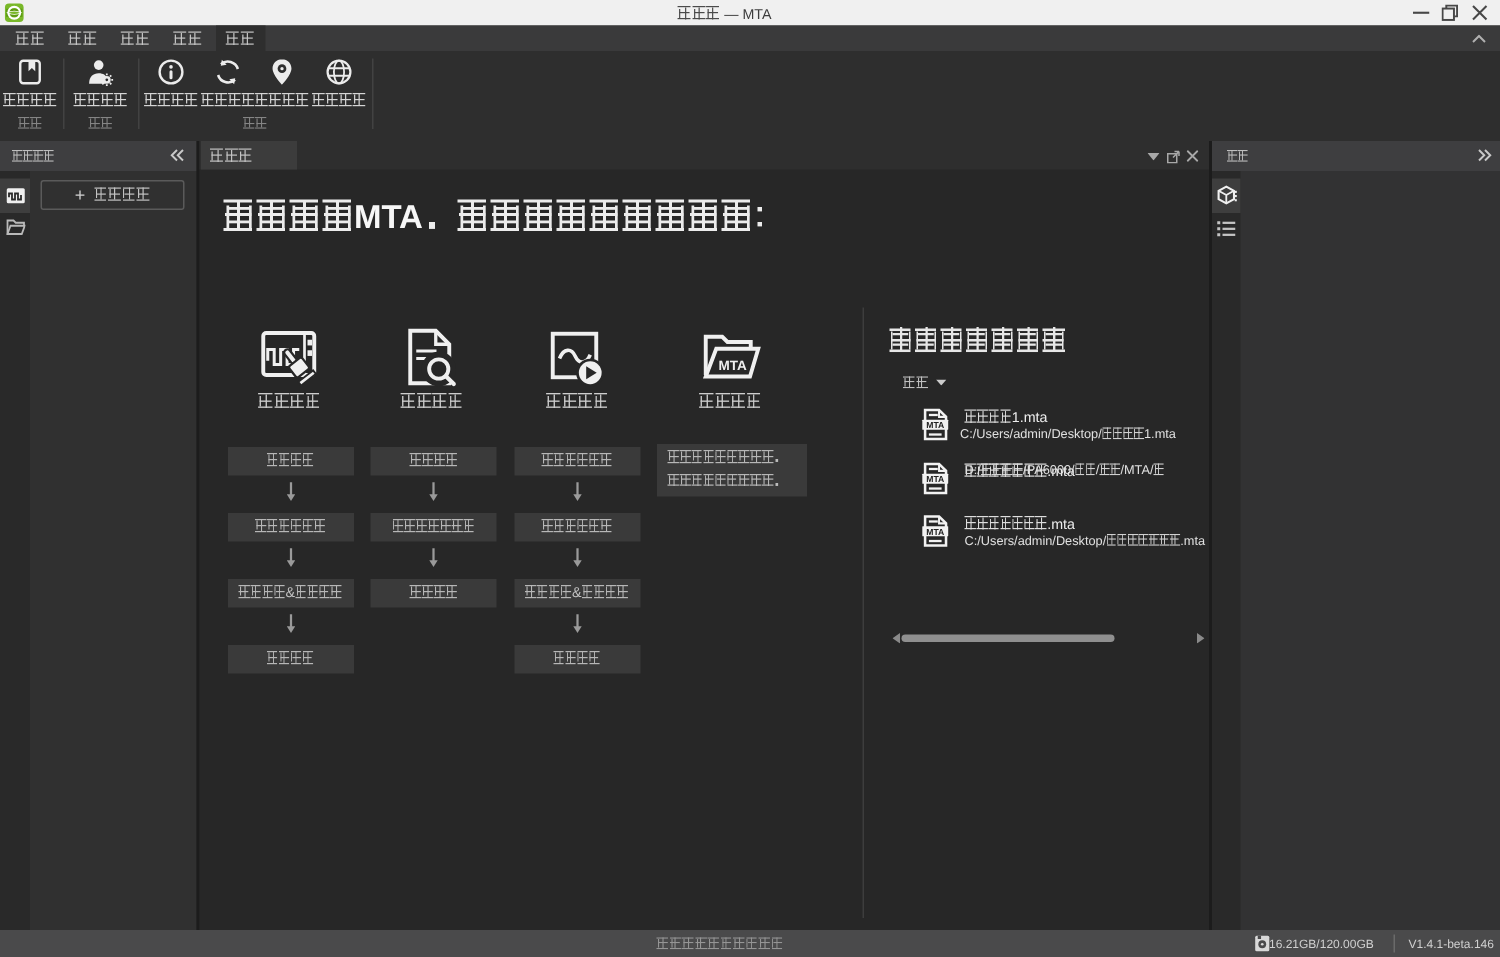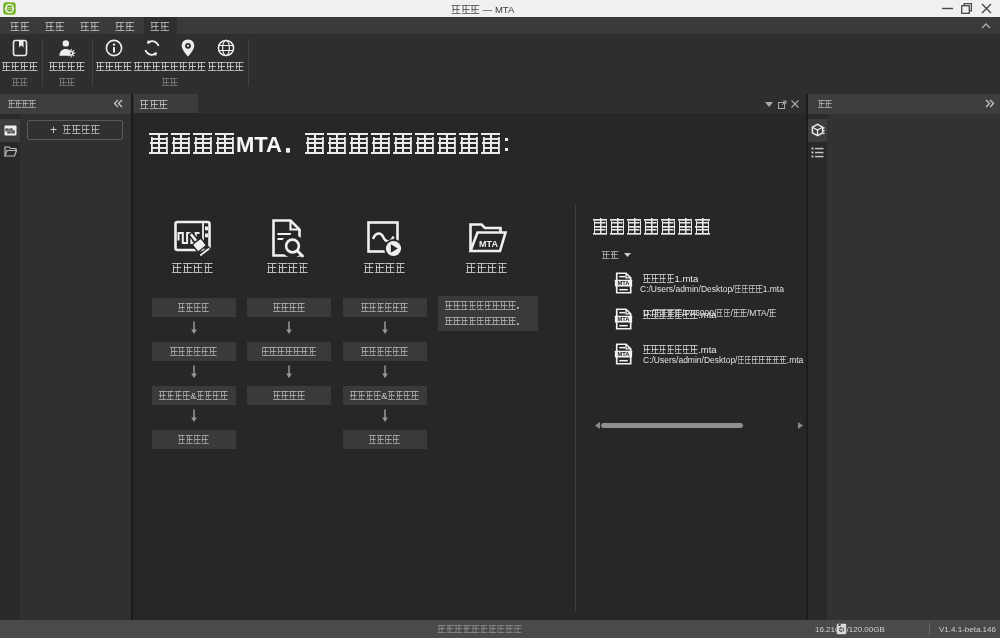--- a/index.html
+++ b/index.html
@@ -287,14 +287,14 @@
     <rect x="4" y="8.8" width="8.5" height="1.5" fill="#c4c4c4"></rect>
   </svg>
 <div class="abs" style="left:0;top:620px;width:1000px;height:18px;background:#4a4a4b"></div>
 <div class="abs" style="left:480px;top:624px;transform:translateX(-50%);font-size:8.5px;color:#9c9c9c;white-space:nowrap"><b></b><b></b><b></b><b></b><b></b><b></b><b></b><b></b><b></b><b></b></div>
 <svg class="abs" style="left:836px;top:623px" width="11" height="12" viewBox="0 0 11 12">
     <rect x="0.8" y="0.8" width="9.4" height="10.4" rx="1" fill="#d9d9d9"></rect>
     <circle cx="5.5" cy="6.5" r="2.6" fill="#4a4a4b"></circle>
     <circle cx="5.5" cy="6.5" r="0.9" fill="#d9d9d9"></circle>
     <rect x="2.5" y="0.8" width="2.2" height="2.2" fill="#4a4a4b"></rect>
   </svg>
-<div class="abs" style="left:815px;top:625px;font-size:8px;color:#d0d0d0;white-space:nowrap">16.21GB/120.00GB</div>
+<div class="abs" style="left:846px;top:625px;font-size:8px;color:#d0d0d0;white-space:nowrap">16.21GB/120.00GB</div>
 <div class="abs" style="left:929px;top:623px;width:1px;height:12px;background:#6a6a6a"></div>
 <div class="abs" style="left:939px;top:625px;font-size:8px;color:#d0d0d0;white-space:nowrap">V1.4.1-beta.146</div>
 </body></html>

